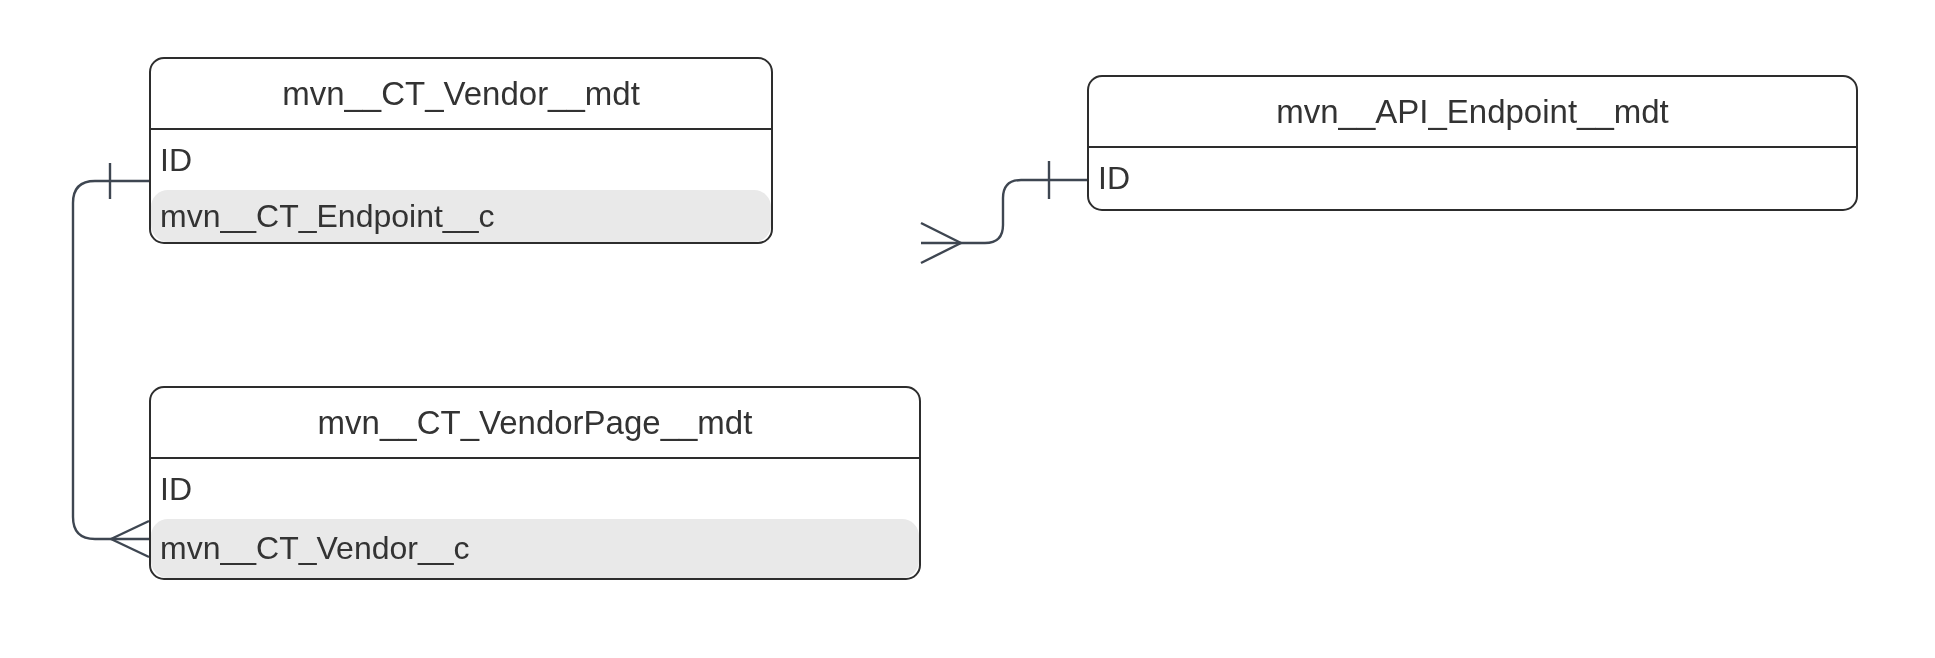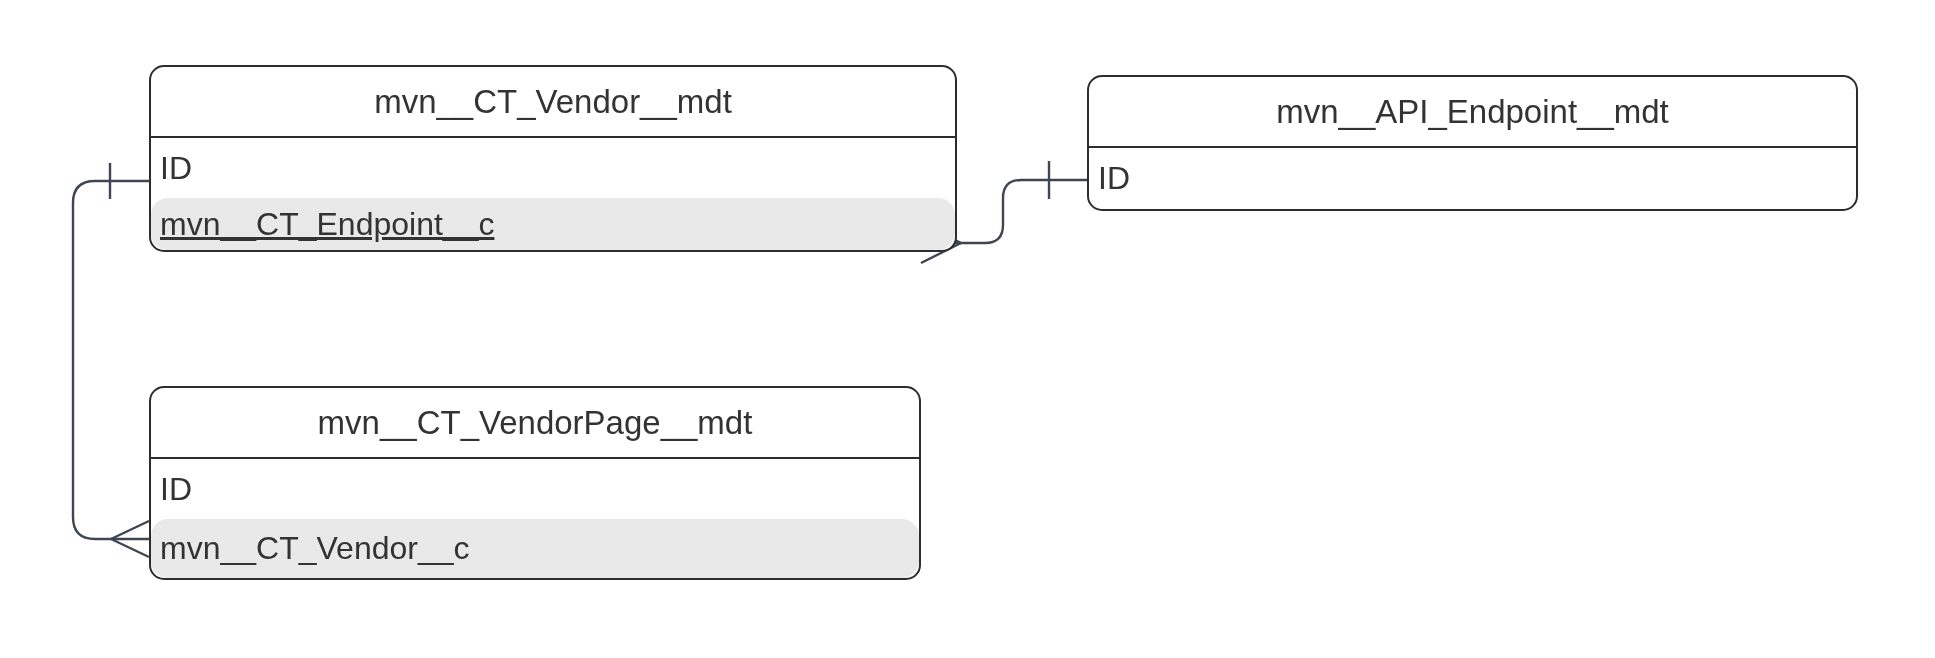--- a/index.html
+++ b/index.html
@@ -60,24 +60,24 @@
       </g>
       <g fill="none" stroke="#3e4651" stroke-width="2.4" stroke-linecap="butt">
         <path d="M 149 181 L 95 181 Q 73 181 73 203 L 73 517 Q 73 539 95 539 L 111 539"></path>
         <line x1="149" y1="521" x2="111" y2="539"></line>
         <line x1="149" y1="539" x2="111" y2="539"></line>
         <line x1="149" y1="557" x2="111" y2="539"></line>
         <line x1="110" y1="163" x2="110" y2="199"></line>
       </g>
     </svg>
   <div class="entities" id="entities">
-      <div class="entity" style="left: 149px; top: 65px; width: 808px;">
+      <div class="entity" style="left: 149px; top: 57px; width: 624px;">
         <div class="entity-title" style="height: 71px;">mvn__CT_Vendor__mdt</div>
         <div class="entity-field" style="height: 60px;">ID</div>
-        <div class="entity-field highlighted" style="height: 52px; text-decoration: underline;">mvn__CT_Endpoint__c</div>
+        <div class="entity-field highlighted" style="height: 52px;">mvn__CT_Endpoint__c</div>
       </div>
       <div class="entity" style="left: 1087px; top: 75px; width: 771px; text-align: right;">
         <div class="entity-title" style="height: 71px;">mvn__API_Endpoint__mdt</div>
         <div class="entity-field" style="height: 61px;">ID</div>
       </div>
       <div class="entity" style="left: 149px; top: 386px; width: 772px;">
         <div class="entity-title" style="height: 71px;">mvn__CT_VendorPage__mdt</div>
         <div class="entity-field" style="height: 60px;">ID</div>
         <div class="entity-field highlighted" style="height: 59px;">mvn__CT_Vendor__c</div>
       </div>

